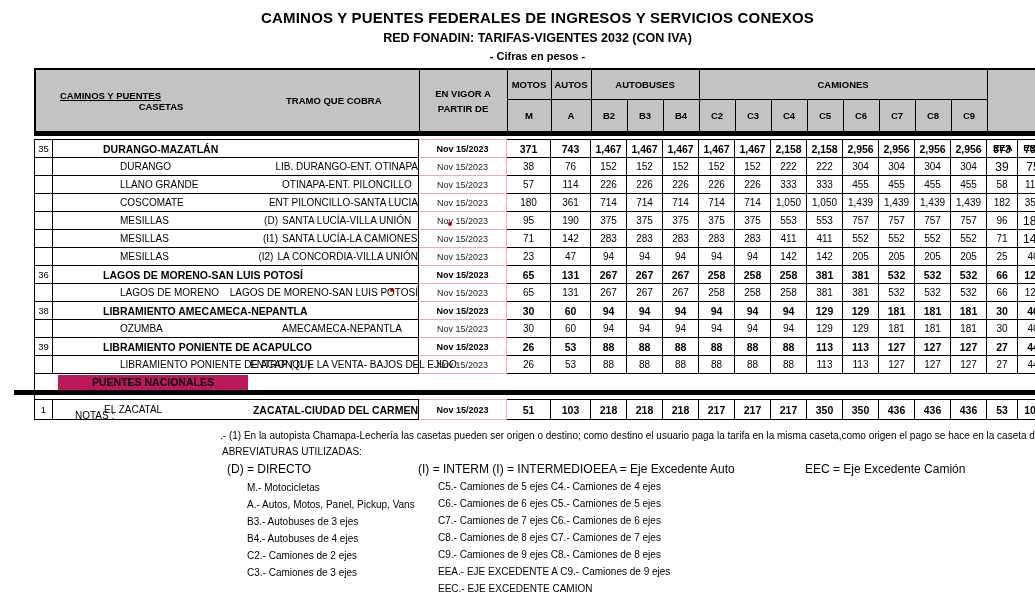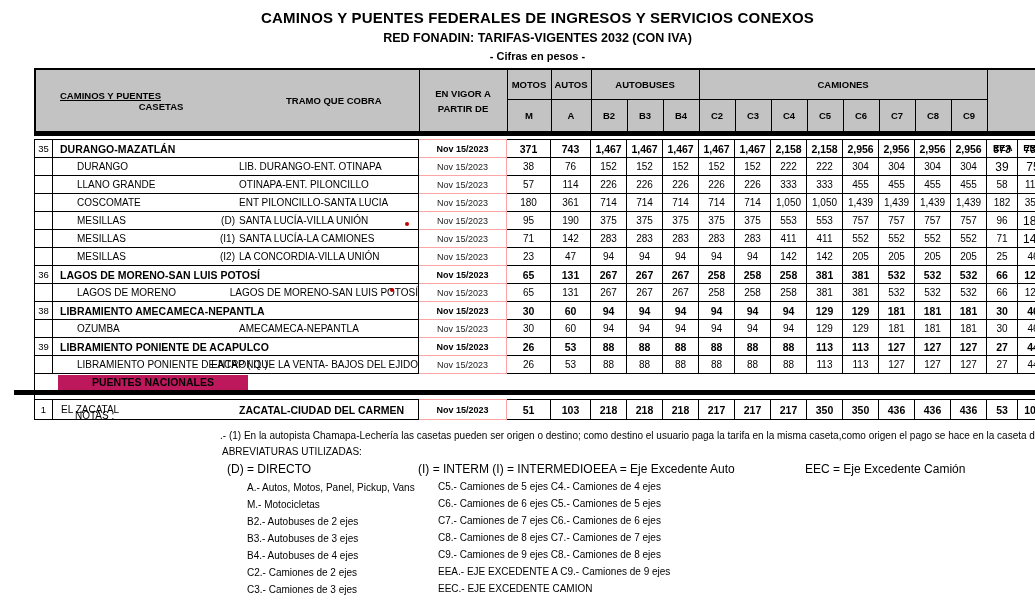--- a/index.html
+++ b/index.html
@@ -30,21 +30,21 @@
   .lc-left .l1{text-align:left;padding-left:24px;font-size:9.5px;text-decoration:underline;}
   .lc-left .l2{text-align:center;font-size:9.5px;}
   .lc-right{flex:1;text-align:left;font-size:9.5px;}
   .vig div{line-height:15px;}
   .extra-cell div{display:flex;height:100%;align-items:flex-end;justify-content:space-around;padding-bottom:2px;box-sizing:border-box;margin-top:48px;}
 
   .body-tbl{margin-top:3px;border:1px solid #000;}
   .body-tbl td{padding:0;height:17px;font-size:10px;vertical-align:middle;}
   td.num{border:1px solid #000;text-align:center;font-size:9.5px;}
   td.nm{border:1px solid #000;position:relative;white-space:nowrap;}
-  td.nm .row-flex{display:flex;align-items:center;height:100%;}
+  td.nm .row-flex{display:flex;align-items:center;height:100%;margin-left:43px;}
   td.nm .name{width:150px;padding-left:24px;box-sizing:border-box;overflow:visible;}
   td.nm .desig{width:32px;text-align:right;}
   td.nm .tramo{flex:1;padding-left:4px;position:relative;}
   td.dt{border:1px solid #fca5a5;text-align:center;font-size:9px;color:#222;}
   td.val{border:1px solid #000;text-align:center;font-size:10px;}
   tr.group td.nm .name{width:auto;padding-left:7px;font-weight:bold;font-size:10.5px;}
   tr.group td.dt{font-weight:bold;color:#000;font-size:9px;}
   tr.group td.val{font-weight:bold;font-size:10.5px;}
   tr.bridge td.nm .name{padding-left:8px;}
   tr.bridge td.nm .tramo{font-weight:bold;font-size:10.5px;}
@@ -551,23 +551,22 @@
 <div class="abs notes-label">NOTAS :</div>
 <div class="abs note1">.- (1) En la autopista Chamapa-Lechería las casetas pueden ser origen o destino; como destino el usuario paga la tarifa en la misma caseta,como origen el pago se hace en la caseta de destino.</div>
 <div class="abs abbrev-title">ABREVIATURAS UTILIZADAS:</div>
 <div class="abs defs">
     <span>(D) = DIRECTO</span>
     <span>(I) = INTERM (I) = INTERMEDIO</span>
     <span>EEA = Eje Excedente Auto</span>
     <span>EEC = Eje Excedente Camión</span>
   </div>
 <div class="abs abbr-col abbr-left">
+    <div>M.- Motocicletas</div>
     <div> A.- Autos, Motos, Panel, Pickup, Vans</div>
-    <div>M.- Motocicletas</div>
-    <div>B2.- Autobuses de 2 ejes</div>
     <div>B3.- Autobuses de 3 ejes</div>
     <div>B4.- Autobuses de 4 ejes</div>
     <div>C2.- Camiones de 2 ejes</div>
     <div>C3.- Camiones de 3 ejes</div>
   </div>
 <div class="abs abbr-col abbr-right">
     <div>C5.- Camiones de 5 ejes C4.- Camiones de 4 ejes</div>
     <div>C6.- Camiones de 6 ejes C5.- Camiones de 5 ejes</div>
     <div>C7.- Camiones de 7 ejes C6.- Camiones de 6 ejes</div>
     <div>C8.- Camiones de 8 ejes C7.- Camiones de 7 ejes</div>

